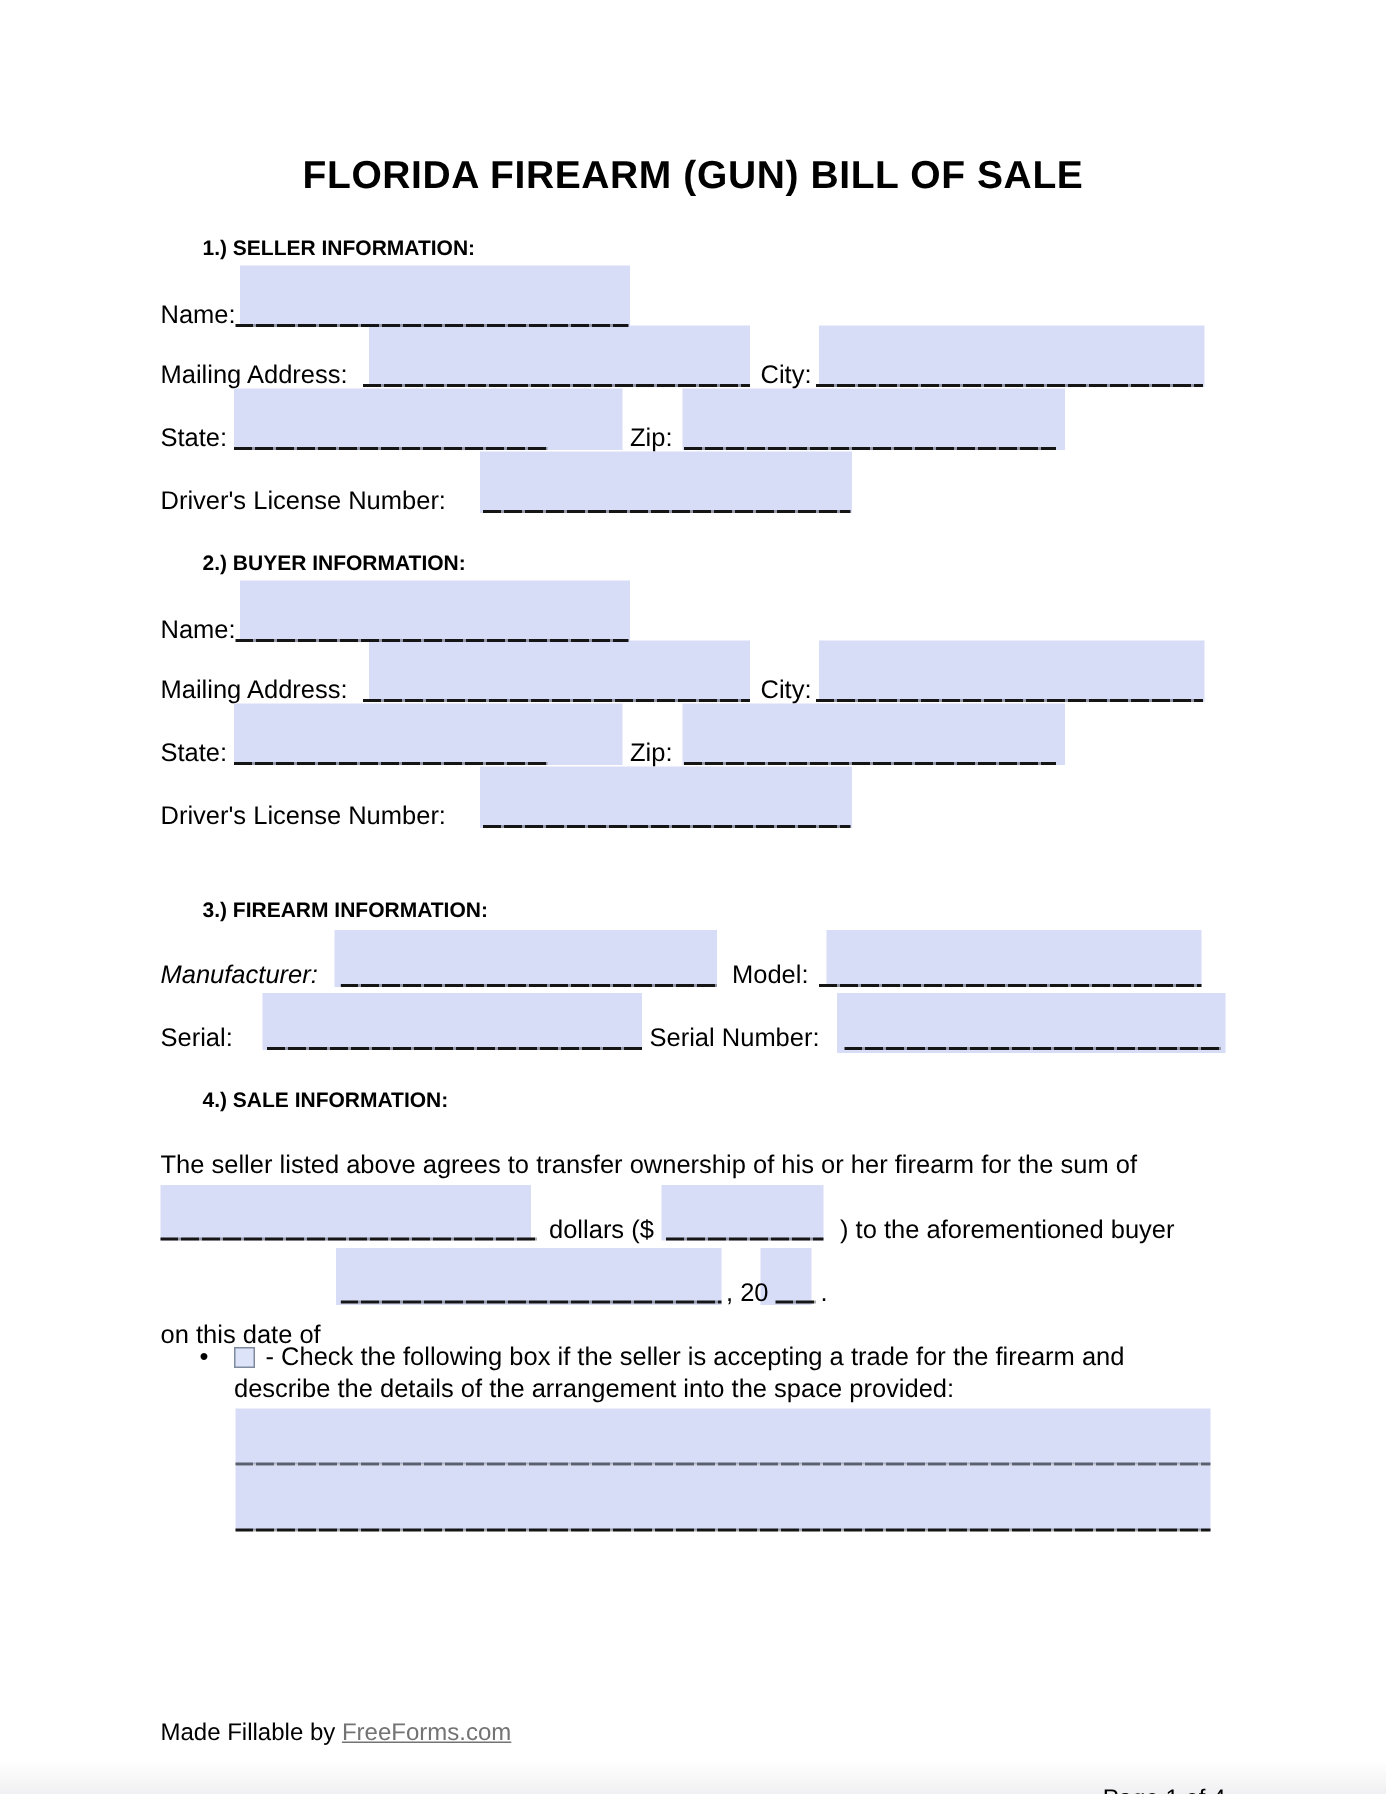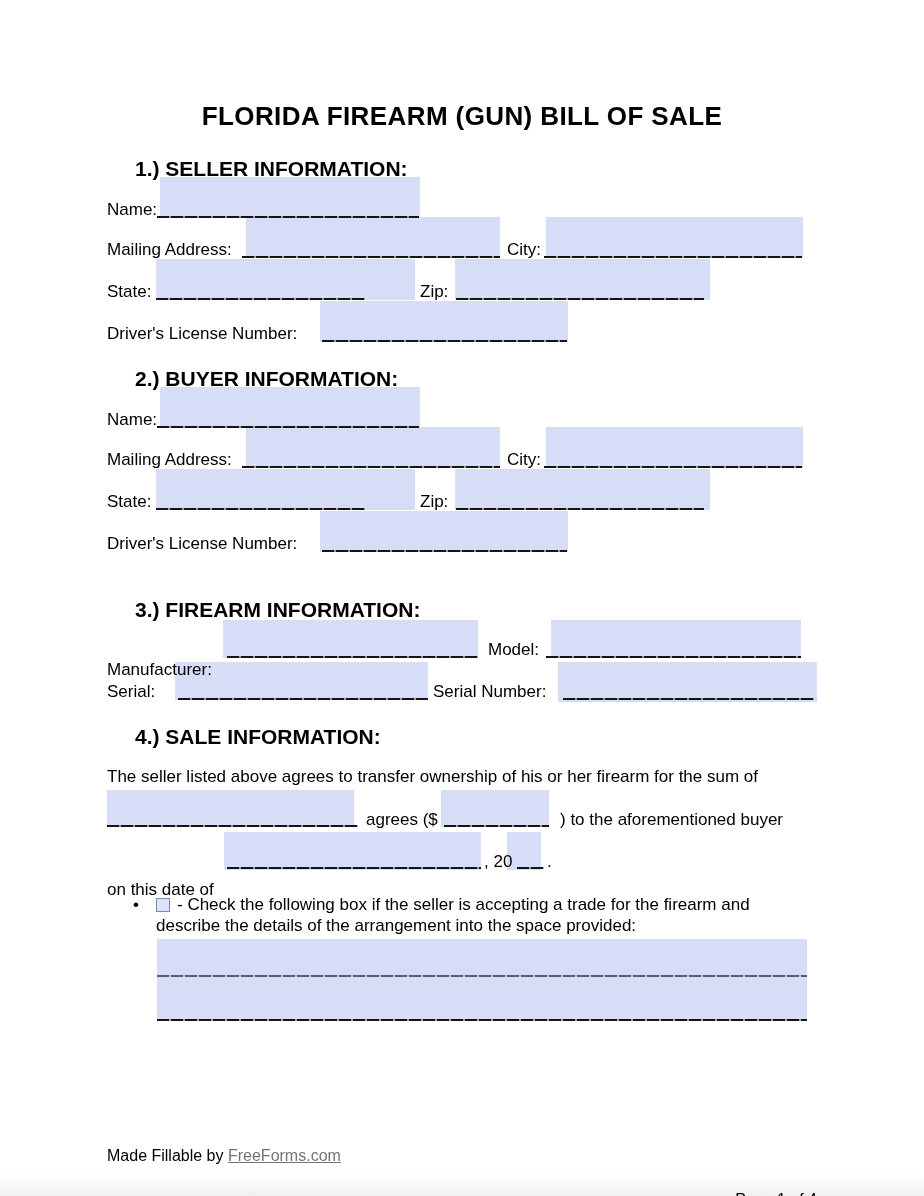--- a/index.html
+++ b/index.html
@@ -5,21 +5,21 @@
   html,body{margin:0;padding:0;background:#ffffff;}
   .page{
     position:relative;width:924px;height:1196px;background:#ffffff;overflow:hidden;
     font-family:"Liberation Sans","DejaVu Sans",sans-serif;color:#000;
   }
   .title{
     position:absolute;left:0;right:0;top:101px;text-align:center;
     font-size:26px;font-weight:bold;letter-spacing:.4px;z-index:3;white-space:nowrap;
   }
   .hd{
-    position:absolute;font-size:21px;font-weight:bold;z-index:3;white-space:nowrap;
+    position:absolute;font-size:14px;font-weight:bold;z-index:3;white-space:nowrap;
   }
   .lbl{
     position:absolute;font-size:17px;line-height:20px;z-index:3;white-space:nowrap;
   }
   .fill{
     position:absolute;background:#d7dcf7;border:none;outline:none;z-index:1;
     font-family:"Liberation Sans","DejaVu Sans",sans-serif;font-size:15px;
     padding:0 4px;box-sizing:border-box;
   }
   .rule{
@@ -95,41 +95,41 @@
   <div class="lbl" style="left:420px;top:492px;">Zip:</div>
 
   <input class="fill" style="left: 320px; top: 511px; width: 248px; height: 41px; background: rgb(215, 220, 247);" type="text" value="">
   <div class="rule" style="left:322px;top:550px;width:245px;"></div>
   <div class="lbl" style="left:107px;top:534px;">Driver's License Number:</div>
 
   <div class="hd" style="left:135px;top:598px;">3.) FIREARM INFORMATION:</div>
 
   <input class="fill" style="left: 223px; top: 620px; width: 255px; height: 38px; background: rgb(215, 220, 247);" type="text" value="">
   <div class="rule" style="left:227px;top:656px;width:251px;"></div>
-  <div class="lbl" style="left:107px;top:660px;">Manufacturer:</div>
+  <div class="lbl" style="left:107px;top:640px;font-style:italic;">Manufacturer:</div>
 
   <input class="fill" style="left: 551px; top: 620px; width: 250px; height: 38px; background: rgb(215, 220, 247);" type="text" value="">
   <div class="rule" style="left:546px;top:656px;width:255px;"></div>
   <div class="lbl" style="left:488px;top:640px;">Model:</div>
 
   <input class="fill" style="left: 175px; top: 662px; width: 253px; height: 38px; background: rgb(215, 220, 247);" type="text" value="">
   <div class="rule" style="left:178px;top:698px;width:250px;"></div>
   <div class="lbl" style="left:107px;top:682px;">Serial:</div>
 
   <input class="fill" style="left: 558px; top: 662px; width: 259px; height: 40px; background: rgb(215, 220, 247);" type="text" value="">
   <div class="rule" style="left:563px;top:698px;width:251px;"></div>
   <div class="lbl" style="left:433px;top:682px;">Serial Number:</div>
 
   <div class="hd" style="left:135px;top:725px;">4.) SALE INFORMATION:</div>
 
   <div class="lbl" style="left:107px;top:767px;">The seller listed above agrees to transfer ownership of his or her firearm for the sum of</div>
 
   <input class="fill" style="left: 107px; top: 790px; width: 247px; height: 37px; background: rgb(215, 220, 247);" type="text" value="">
   <div class="rule" style="left:107px;top:825px;width:251px;"></div>
-  <div class="lbl" style="left:366px;top:810px;">agrees ($</div>
+  <div class="lbl" style="left:366px;top:810px;">dollars ($</div>
 
   <input class="fill" style="left: 441px; top: 790px; width: 108px; height: 37px; background: rgb(215, 220, 247);" type="text" value="">
   <div class="rule" style="left:444px;top:825px;width:105px;"></div>
   <div class="lbl" style="left:560px;top:810px;">) to the aforementioned buyer</div>
 
   <div class="lbl" style="left:107px;top:852px;margin-top:28px;">on this date of</div>
   <input class="fill" style="left: 224px; top: 832px; width: 257px; height: 38px; background: rgb(215, 220, 247);" type="text" value="">
   <div class="rule" style="left:227px;top:867px;width:254px;"></div>
   <div class="lbl" style="left:484px;top:852px;">, 20</div>
   <input class="fill" style="left: 507px; top: 832px; width: 34px; height: 38px; background: rgb(215, 220, 247);" type="text" value="">

